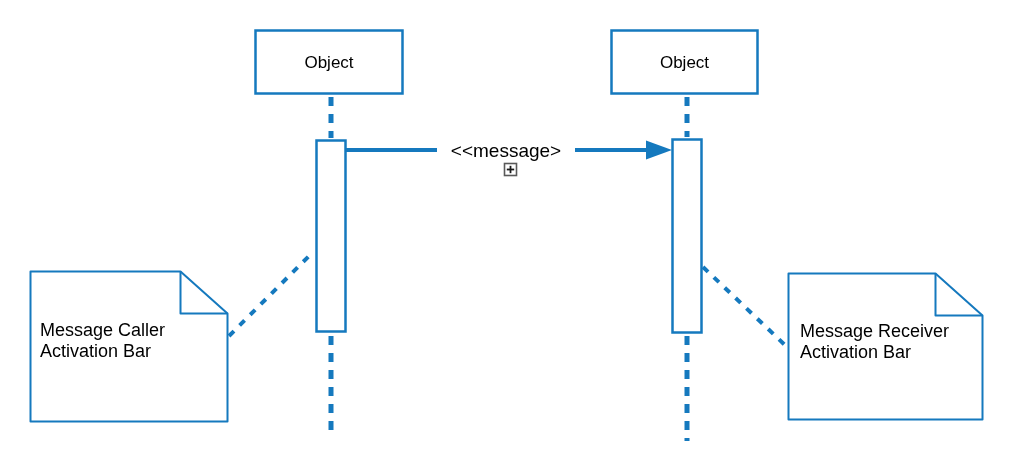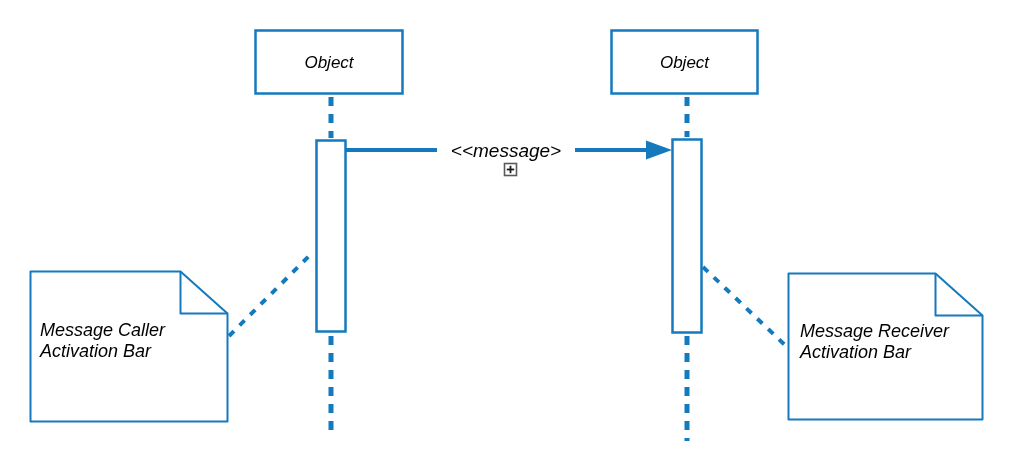--- a/index.html
+++ b/index.html
@@ -3,21 +3,21 @@
 <meta charset="utf-8">
 <style>
   :root{
     --accent:#1579BE;
     --text:#000000;
     --icon_frame:#595959;
     --icon_plus:#1a1a1a;
   }
   html,body{margin:0;padding:0;background:#ffffff;}
   .stage{
-    width:1022px;height:472px;position:relative;background:#ffffff;overflow:hidden;font-style:italic;
+    width:1022px;height:472px;position:relative;background:#ffffff;overflow:hidden;
   }
   svg{display:block;}
   text{
     font-family:"Liberation Sans", sans-serif;
     fill:var(--text);
   }
   .object-box{fill:#ffffff;stroke:var(--accent);stroke-width:2.5;}
   .object-label{font-size:17px;text-anchor:middle;}
   .lifeline{stroke:var(--accent);stroke-width:5;stroke-dasharray:9 8;fill:none;}
   .activation-bar{fill:#ffffff;stroke:var(--accent);stroke-width:2.5;}

